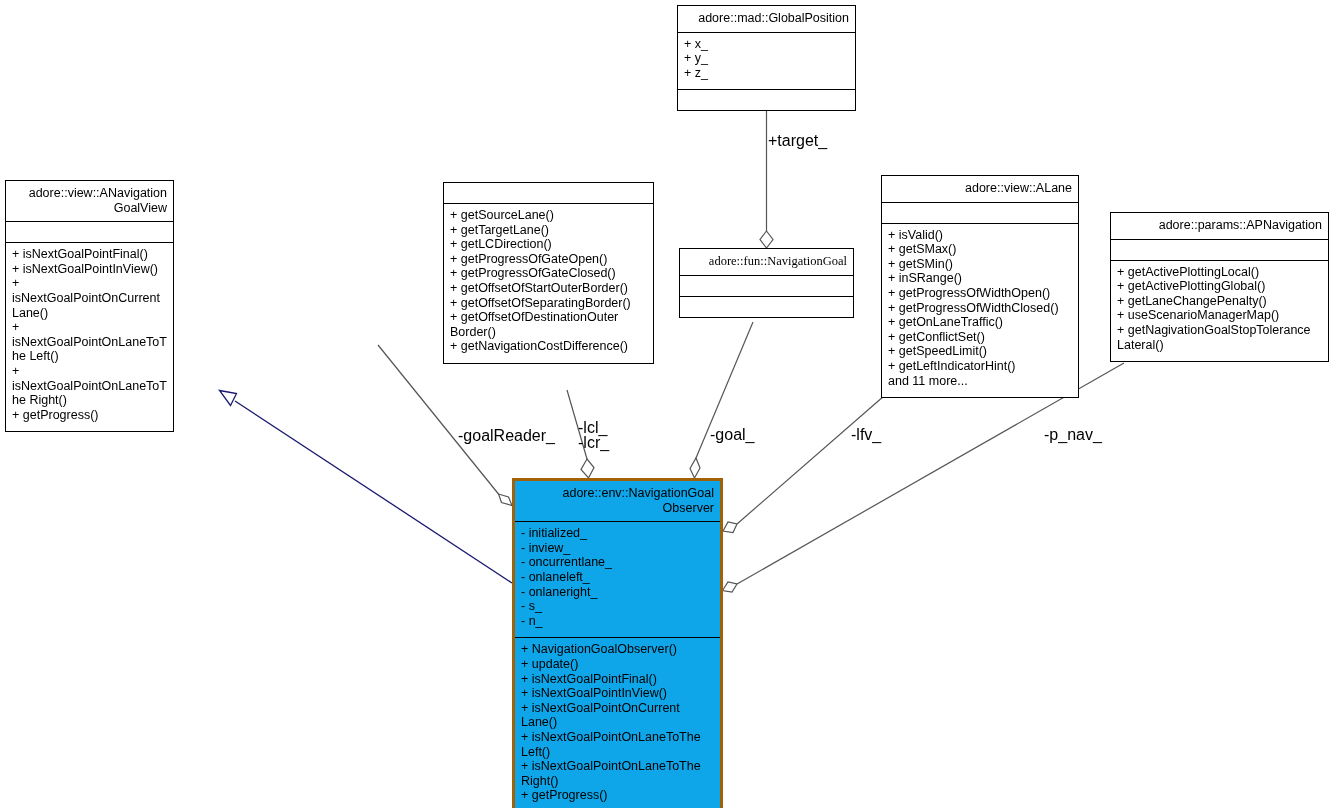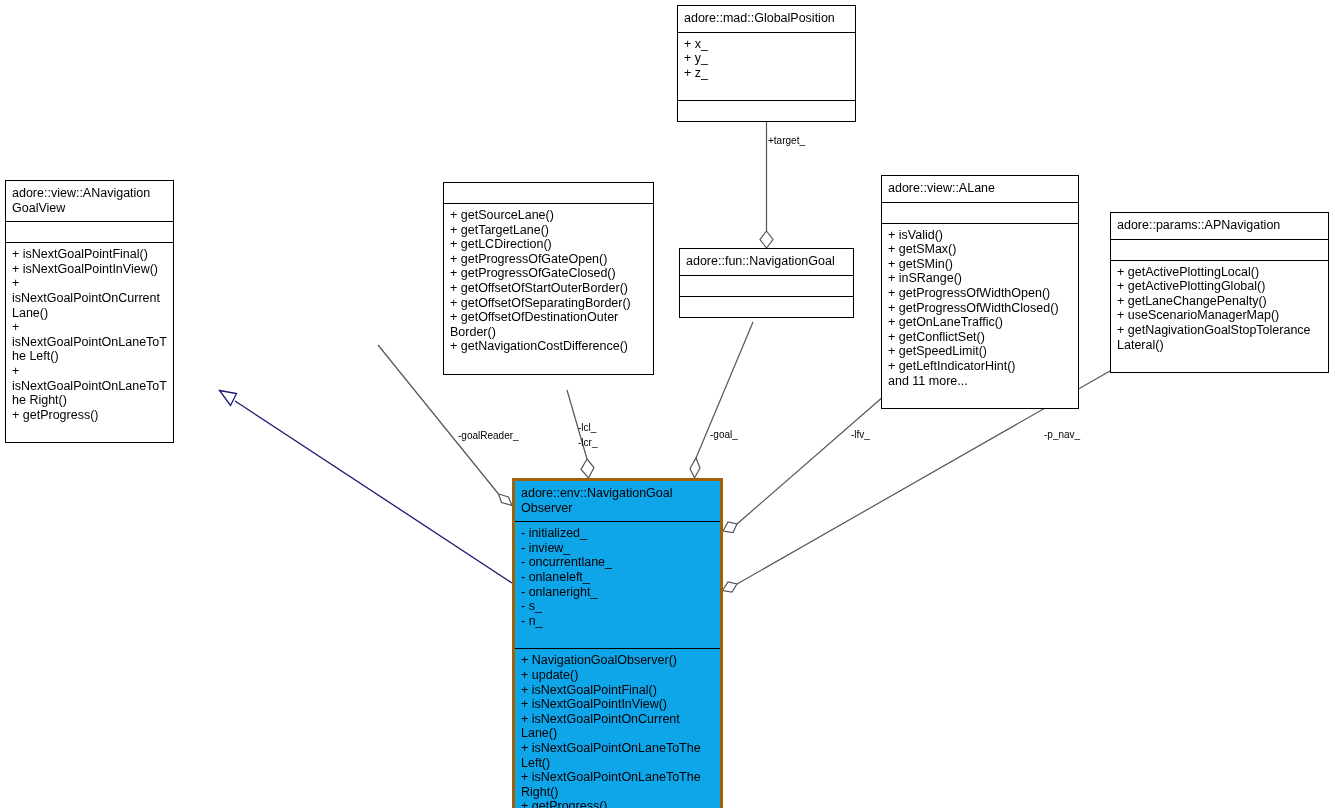--- a/index.html
+++ b/index.html
@@ -34,46 +34,46 @@
     font-size: 12.5px;
     line-height: 14.6px;
     color: #000000;
     z-index: 5;
   }
   .uml-class.highlight {
     background: #0ea5e9;
     border: 3px solid #a16207;
   }
   .uml-class .title {
-    text-align: left;
+    text-align: right;
     padding: 5px 6px 6px 6px;
     border-bottom: 1px solid #000000;
     white-space: pre-line;
   }
   .uml-class.highlight .title {
     border-bottom: 1px solid #000000;
   }
   .uml-class .compartment {
-    padding: 4px 5px 20px 6px;
+    padding: 4px 5px 9px 6px;
     border-bottom: 1px solid #000000;
   }
   .uml-class .compartment.last {
     border-bottom: none;
   }
   .uml-class .compartment.empty {
     height: 20px;
     padding: 0;
   }
   .uml-class .member {
     white-space: normal;
     word-break: break-word;
   }
   .edge-label {
     position: absolute;
-    font-size: 10px;
+    font-size: 16px;
     color: #000000;
     white-space: pre-line;
     line-height: 14.5px;
     z-index: 6;
   }
 </style>
 </head>
 <body>
 
 <div id="canvas">
@@ -149,21 +149,21 @@
       <div class="member">+ getLCDirection()</div>
       <div class="member">+ getProgressOfGateOpen()</div>
       <div class="member">+ getProgressOfGateClosed()</div>
       <div class="member">+ getOffsetOfStartOuterBorder()</div>
       <div class="member">+ getOffsetOfSeparatingBorder()</div>
       <div class="member">+ getOffsetOfDestinationOuter Border()</div>
       <div class="member">+ getNavigationCostDifference()</div>
     </div>
   </div>
 
-  <div class="uml-class" style="left:679px; top:248px; width:175px;">
+  <div class="uml-class" style="left:679px; top:248px; width:175px;font-family:Liberation Serif, serif;">
     <div class="title">adore::fun::NavigationGoal</div>
     <div class="compartment empty"></div>
     <div class="compartment last empty"></div>
   </div>
 
   <div class="uml-class" style="left:881px; top:175px; width:198px;">
     <div class="title">adore::view::ALane</div>
     <div class="compartment empty"></div>
     <div class="compartment last">
       <div class="member">+ isValid()</div>

